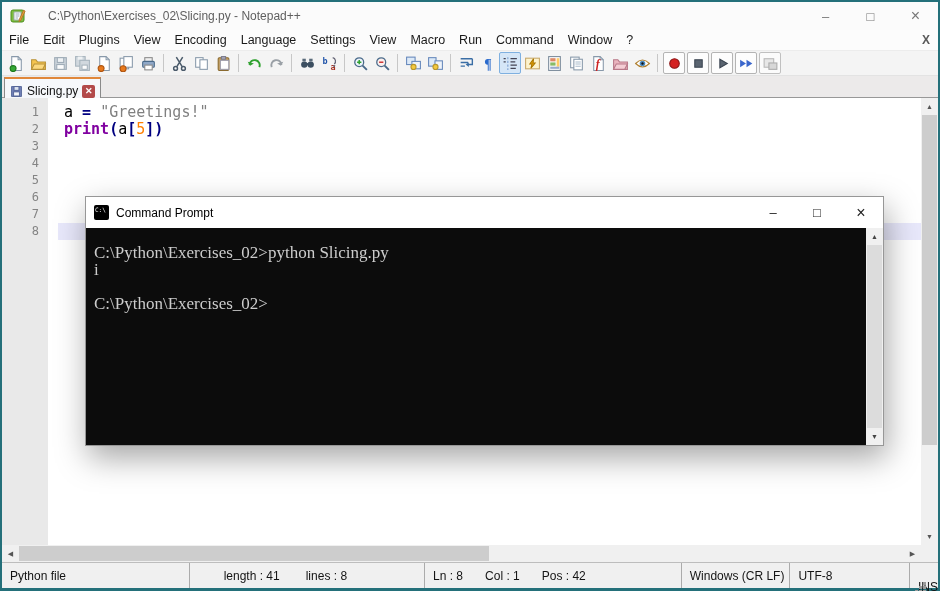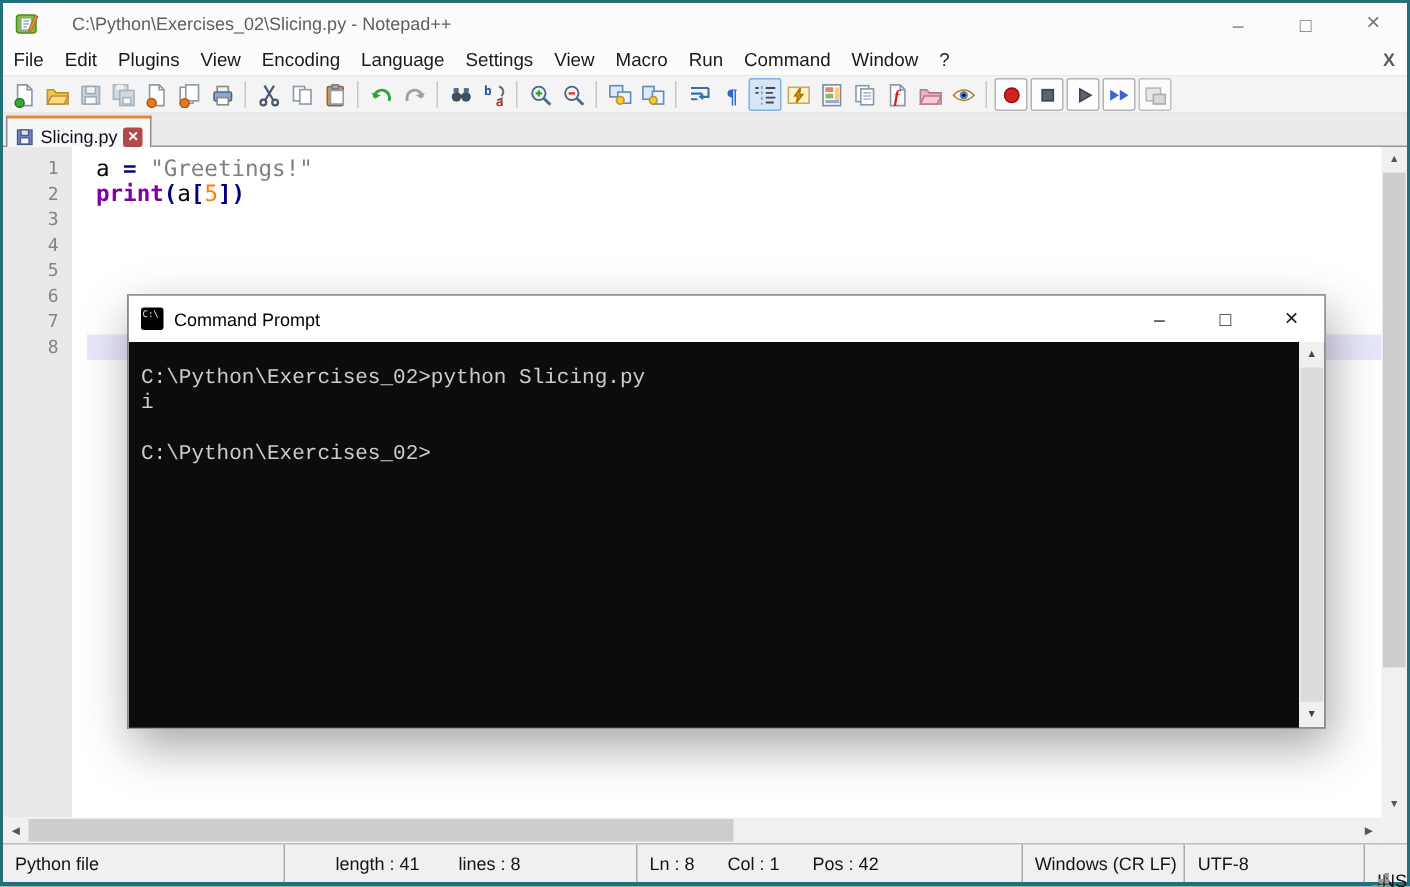--- a/index.html
+++ b/index.html
@@ -60,34 +60,34 @@
   .hscroll{position:absolute;left:0;right:17px;bottom:0;height:17px;background:#f0f0f0;display:flex;}
   .scroll-corner{position:absolute;right:0;bottom:0;width:17px;height:17px;background:#f0f0f0;}
   .sb-arrow{width:17px;height:17px;display:flex;align-items:center;justify-content:center;
     font-size:7px;color:#555;flex:none;}
   .vscroll .sb-arrow.down{position:absolute;bottom:0;left:0;}
   .vthumb{position:absolute;left:1px;right:1px;top:17px;height:330px;background:#cdcdcd;}
   .hthumb{position:absolute;left:17px;top:1px;bottom:1px;width:470px;background:#cdcdcd;}
   .hscroll .sb-arrow.right{margin-left:auto;}
 
   
-  .cmd{position:absolute;left:85px;top:196px;width:799px;height:290px;z-index:10;
+  .cmd{position:absolute;left:85px;top:196px;width:799px;height:250px;z-index:10;
     background:#0c0c0c;border:1px solid #979797;box-shadow:3px 12px 30px rgba(0,0,0,.35);}
   .cmd-titlebar{height:31px;background:#fff;display:flex;align-items:center;}
   .cmd-icon{width:15px;height:15px;background:#000;border-radius:2px;margin:0 7px 0 8px;
     color:#eee;font-family:"DejaVu Sans Mono",monospace;font-size:6px;line-height:8px;
     padding:1px 0 0 1px;flex:none;}
   .cmd-title{font-size:12px;color:#000;}
   .cmd-controls{margin-left:auto;display:flex;height:100%;}
   .cmd-btn{width:44px;height:100%;display:flex;align-items:center;justify-content:center;
     font-size:13px;color:#222;}
   .cmd-btn.close{font-size:16px;}
   .cmd-body{position:absolute;top:31px;left:0;right:0;bottom:0;background:#0c0c0c;}
-  .cmd-lines{padding:16px 0 0 8px;font-family:Liberation Mono, monospace;
-    font-size:14px;line-height:17px;color:#cccccc;white-space:pre;}
+  .cmd-lines{padding:16px 0 0 8px;font-family:Liberation Serif, serif;
+    font-size:17px;line-height:17px;color:#cccccc;white-space:pre;}
   .cmd-scroll{position:absolute;right:0;top:0;bottom:0;width:17px;background:#f0f0f0;}
   .cmd-scroll .sb-arrow{color:#444;}
   .cmd-scroll .sb-arrow.down{position:absolute;bottom:0;left:0;}
   .cmd-thumb{position:absolute;left:1px;right:1px;top:17px;bottom:17px;background:#dcdcdc;}
 
   
   .statusbar{height:26px;background:#f0f0f0;border-top:1px solid #bdbdbd;
     display:flex;align-items:stretch;flex:none;font-size:12px;color:#141414;}
   .seg{display:flex;align-items:center;padding-left:8px;border-right:1px solid #ababab;}
   .seg .gap{margin-right:26px;}

